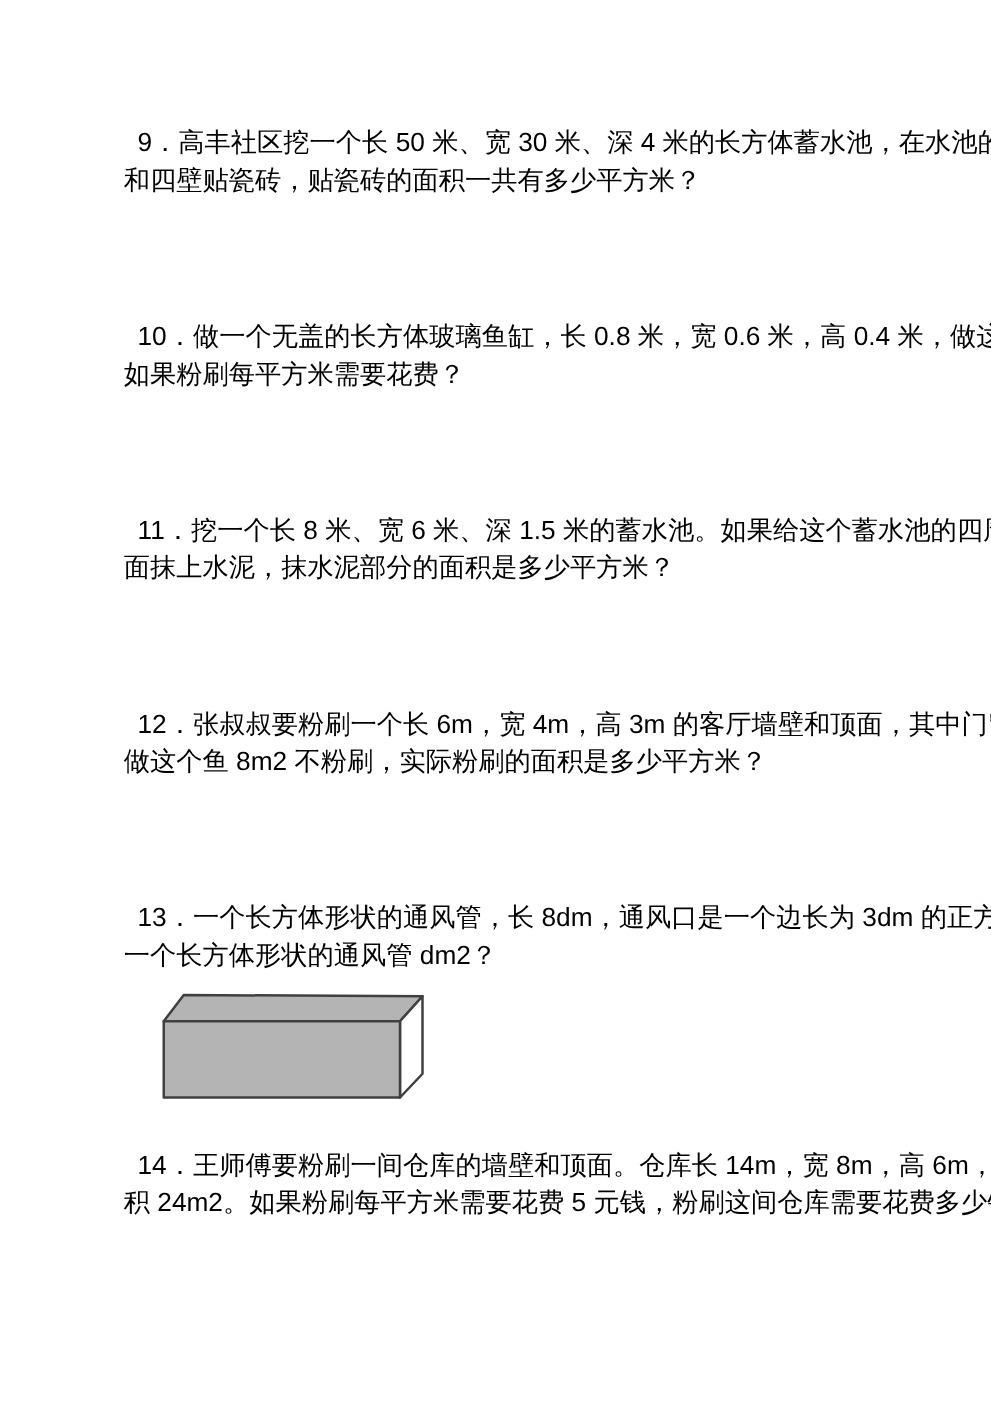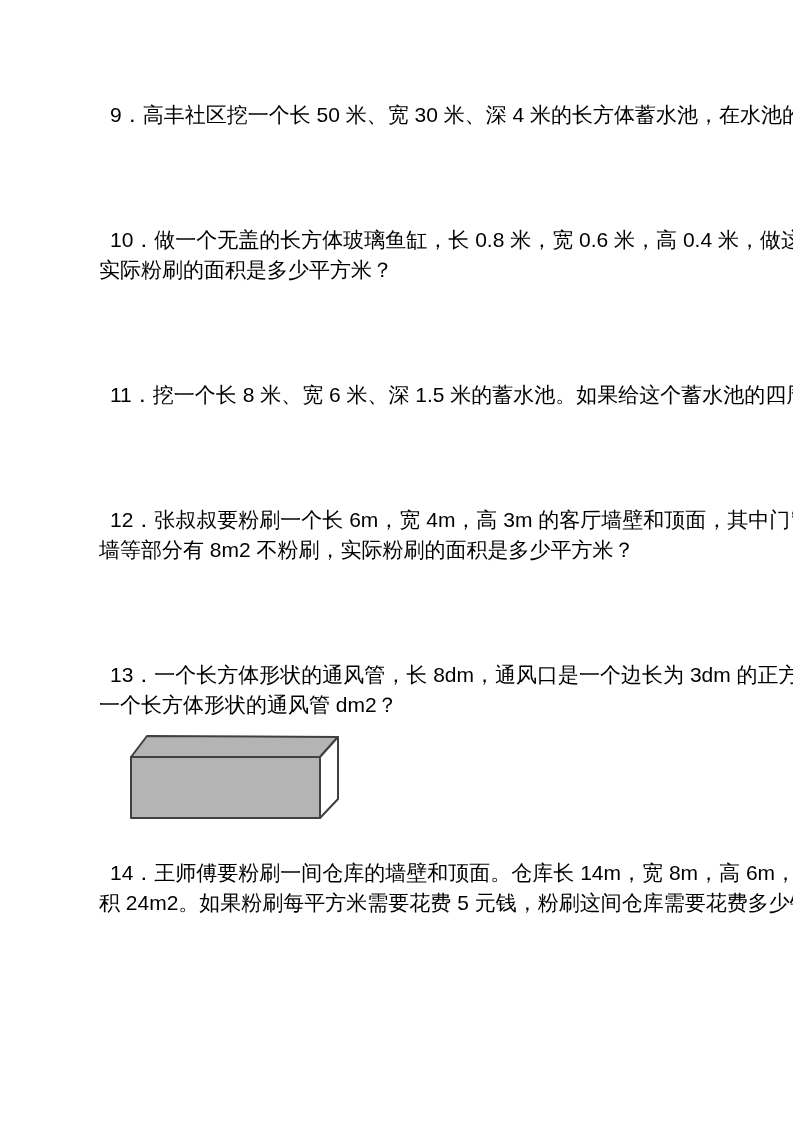--- a/index.html
+++ b/index.html
@@ -50,34 +50,36 @@
     stroke-linejoin: round;
   }
 </style>
 </head>
 <body>
 
 <div class="page">
 
   <div class="problem">
     <div class="line">9．高丰社区挖一个长 50 米、宽 30 米、深 4 米的长方体蓄水池，在水池的底部</div>
+    <div class="line">和四壁贴瓷砖，贴瓷砖的面积一共有多少平方米？</div>
   </div>
 
   <div class="problem">
     <div class="line">10．做一个无盖的长方体玻璃鱼缸，长 0.8 米，宽 0.6 米，高 0.4 米，做这个鱼</div>
-    <div class="line">实际粉刷的面积是多少平方米？</div>
+    <div class="line">如果粉刷每平方米需要花费？</div>
   </div>
 
   <div class="problem">
     <div class="line">11．挖一个长 8 米、宽 6 米、深 1.5 米的蓄水池。如果给这个蓄水池的四周和底</div>
+    <div class="line">面抹上水泥，抹水泥部分的面积是多少平方米？</div>
   </div>
 
   <div class="problem">
     <div class="line">12．张叔叔要粉刷一个长 6m，宽 4m，高 3m 的客厅墙壁和顶面，其中门窗、电视</div>
-    <div class="line">墙等部分有 8m2 不粉刷，实际粉刷的面积是多少平方米？</div>
+    <div class="line">做这个鱼 8m2 不粉刷，实际粉刷的面积是多少平方米？</div>
   </div>
 
   <div class="problem has-figure">
     <div class="line">13．一个长方体形状的通风管，长 8dm，通风口是一个边长为 3dm 的正方形。做</div>
     <div class="line">一个长方体形状的通风管 dm2？</div>
   </div>
 
   <div class="figure-wrap">
     <svg width="240" height="100" viewBox="0 0 240 100" xmlns="http://www.w3.org/2000/svg">
       <polygon points="6,26 22,5 213,6 195,26" fill="#b3b4b3"></polygon>

